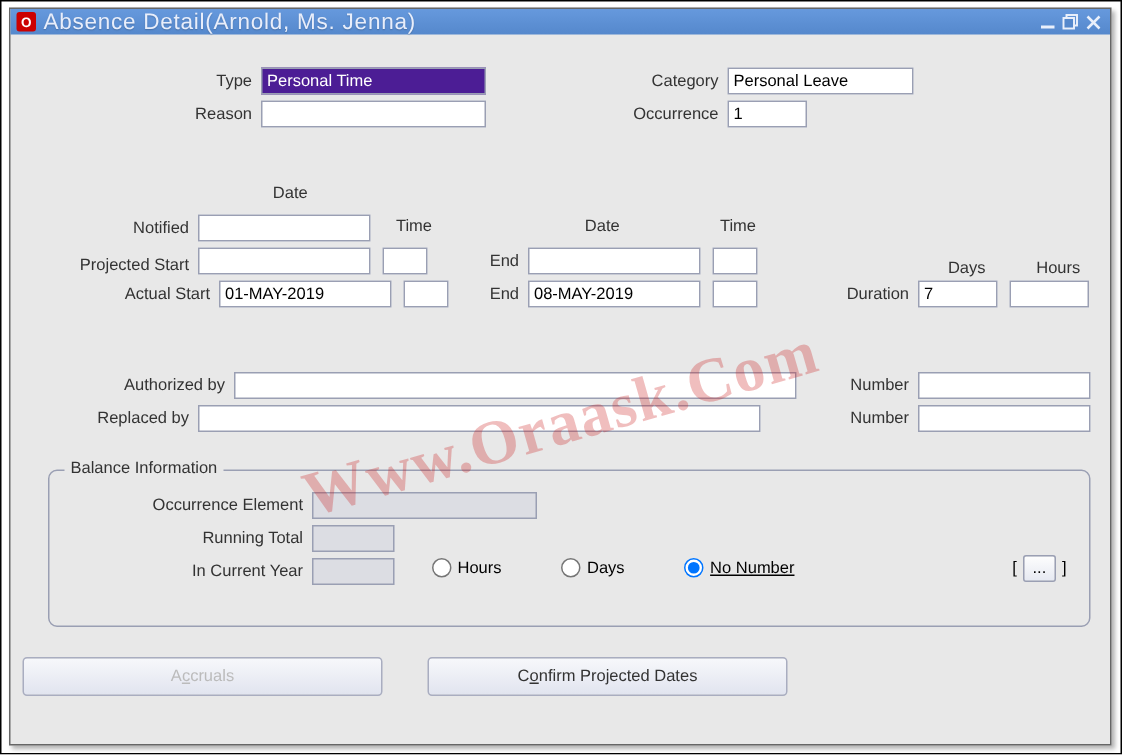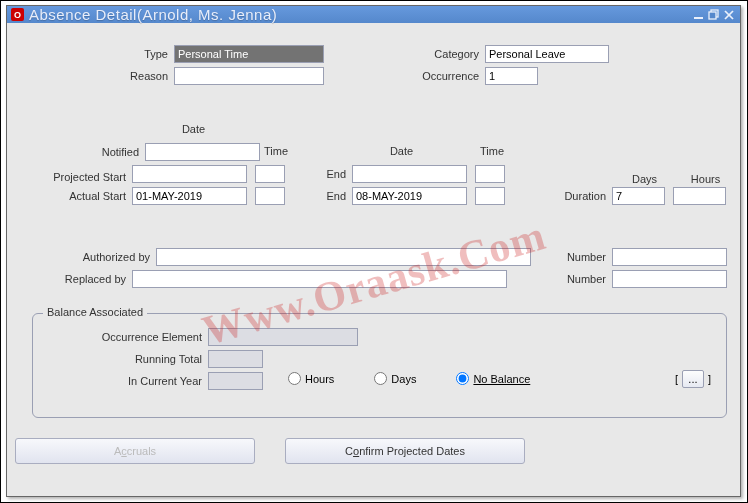--- a/index.html
+++ b/index.html
@@ -8,21 +8,21 @@
   .window { position: absolute; left: 5px; top: 4px; width: 735px; height: 492px; border: 1px solid #666; background: #e8e8e8; box-shadow: 2px 2px 3px rgba(0,0,0,0.3); }
   .titlebar { height: 17px; background: linear-gradient(to bottom, #6699dd 0%, #5588cc 100%); display: flex; align-items: center; padding: 0 4px; color: #fff; font-weight: bold; }
   .titlebar .oracle-icon { width: 13px; height: 13px; background: #c00; border-radius: 2px; margin-right: 5px; display: inline-flex; align-items: center; justify-content: center; color: #fff; font-size: 9px; font-weight: bold; }
   .titlebar .title-text { flex: 1; font-weight: normal; font-size: 15px; text-shadow: 0 1px 1px rgba(0,0,0,0.2); color: #e8eefb; letter-spacing: 0.5px; }
   .titlebar .win-btn { width: 14px; height: 14px; margin-left: 1px; display: inline-flex; align-items: center; justify-content: center; }
   .titlebar .win-btn svg { display:block; }
   .content { position: relative; padding: 0; height: calc(100% - 17px); }
   .lbl { text-align: right; color: #333; padding-right: 6px; white-space: nowrap; }
   .lbl-c { text-align: center; color: #333; }
   input.fld, .fld { border: 1px solid #9a9fb3; background: #fff; height: 18px; padding: 1px 3px; font-size: 11px; }
-  .fld.sel { background: #737373; color: #fff; }
+  .fld.sel { background: #4c1d95; color: #fff; }
   .row { position: absolute; display: flex; align-items: center; }
   .group { position: absolute; border: 1px solid #9a9fb3; border-radius: 6px; }
   .group-title { position: absolute; top: -8px; left: 10px; background: #e8e8e8; padding: 0 4px; font-size: 11px; color: #333; }
   .radio { display: inline-flex; align-items: center; gap: 4px; }
   .radio input { margin:0; }
   .btn { height: 26px; border: 1px solid #a9adc0; background: linear-gradient(to bottom,#f7f8fb,#e1e4ef); border-radius: 3px; display: inline-flex; align-items: center; justify-content: center; font-size: 11px; color: #333; }
   .btn.dis { color: #999; }
   .small-btn { width: 22px; height:18px; border: 1px solid #9a9fb3; background: linear-gradient(to bottom,#fdfdfd,#e6e9f2); border-radius:2px; display:inline-flex; align-items:center; justify-content:center; font-size:11px; }
   .under { text-decoration: underline; }
   .watermark { position:absolute; left:50%; top:55%; transform: translate(-50%,-50%) rotate(-16deg); font-size:42px; font-weight:bold; color: rgba(200,20,20,0.28); pointer-events:none; font-family: Georgia, 'Times New Roman', serif; letter-spacing:1px; white-space:nowrap; }
@@ -81,21 +81,21 @@
     <div class="row" style="left:249px; top:122px;">
       <div class="lbl-c" style="width:40px;">Time</div>
     </div>
     <div class="row" style="left:353px; top:122px;">
       <div class="lbl-c" style="width:83px;">Date</div>
     </div>
     <div class="row" style="left:465px; top:122px;">
       <div class="lbl-c" style="width:40px;">Time</div>
     </div>
 
-    <div class="row" style="left:0; top:120px;margin-left:13px;">
+    <div class="row" style="left:0; top:120px;">
       <div class="lbl" style="width:125px;">Notified</div>
       <input class="fld" style="width: 115px;" value="">
     </div>
 
     <div class="row" style="left:0; top:142px;align-items:flex-end;">
       <div class="lbl" style="width:125px;">Projected Start</div>
       <input class="fld" style="width: 115px;" value="">
       <div style="width:8px;"></div>
       <input class="fld" style="width: 30px;" value="">
     </div>
@@ -106,21 +106,21 @@
       <input class="fld" style="width: 30px;" value="">
     </div>
 
     <div class="row" style="left:611px; top:150px;">
       <div class="lbl-c" style="width:53px;">Days</div>
       <div style="width:8px;"></div>
       <div class="lbl-c" style="width:53px;">Hours</div>
     </div>
 
     <div class="row" style="left:0; top:164px;">
-      <div class="lbl" style="width:125px;">Actual Start</div>
+      <div class="lbl" style="width:139px;">Actual Start</div>
       <input class="fld" style="width: 115px;" value="01-MAY-2019">
       <div style="width:8px;"></div>
       <input class="fld" style="width: 30px;" value="">
     </div>
     <div class="row" style="left:310px; top:164px;">
       <div class="lbl" style="width:35px;">End</div>
       <input class="fld" style="width: 115px;" value="08-MAY-2019">
       <div style="width:8px;"></div>
       <input class="fld" style="width: 30px;" value="">
     </div>
@@ -142,21 +142,21 @@
     <div class="row" style="left:0; top:247px;">
       <div class="lbl" style="width:125px;">Replaced by</div>
       <input class="fld" style="width: 375px;" value="">
     </div>
     <div class="row" style="left:540px; top:247px;">
       <div class="lbl" style="width:65px;">Number</div>
       <input class="fld" style="width: 115px;" value="">
     </div>
 
     <div class="group" style="left:25px; top:290px; width:695px; height:105px;">
-      <div class="group-title">Balance Associated</div>
+      <div class="group-title">Balance Information</div>
 
       <div class="row" style="left:0; top:14px;">
         <div class="lbl" style="width:175px;">Occurrence Element</div>
         <input class="fld" style="width: 150px; background: rgb(220, 221, 227);" readonly="" value="">
       </div>
       <div class="row" style="left:0; top:58px;">
         <div class="lbl" style="width:175px;">In Current Year</div>
         <input class="fld" style="width: 55px; background: rgb(220, 221, 227);" readonly="" value="">
       </div>
       <div class="row" style="left:0; top:36px;">
@@ -168,21 +168,21 @@
         <label class="radio">
           <input type="radio" name="bal" style="">
           <span>Hours</span>
         </label>
         <label class="radio">
           <input type="radio" name="bal" style="">
           <span>Days</span>
         </label>
         <label class="radio">
           <input type="radio" name="bal" checked="" style="">
-          <span class="under">No Balance</span>
+          <span class="under">No Number</span>
         </label>
       </div>
 
       <div class="row" style="right:15px; top:56px;">
         <span style="margin-right:4px;">[</span>
         <button class="small-btn">...</button>
         <span style="margin-left:4px;">]</span>
       </div>
     </div>
 

